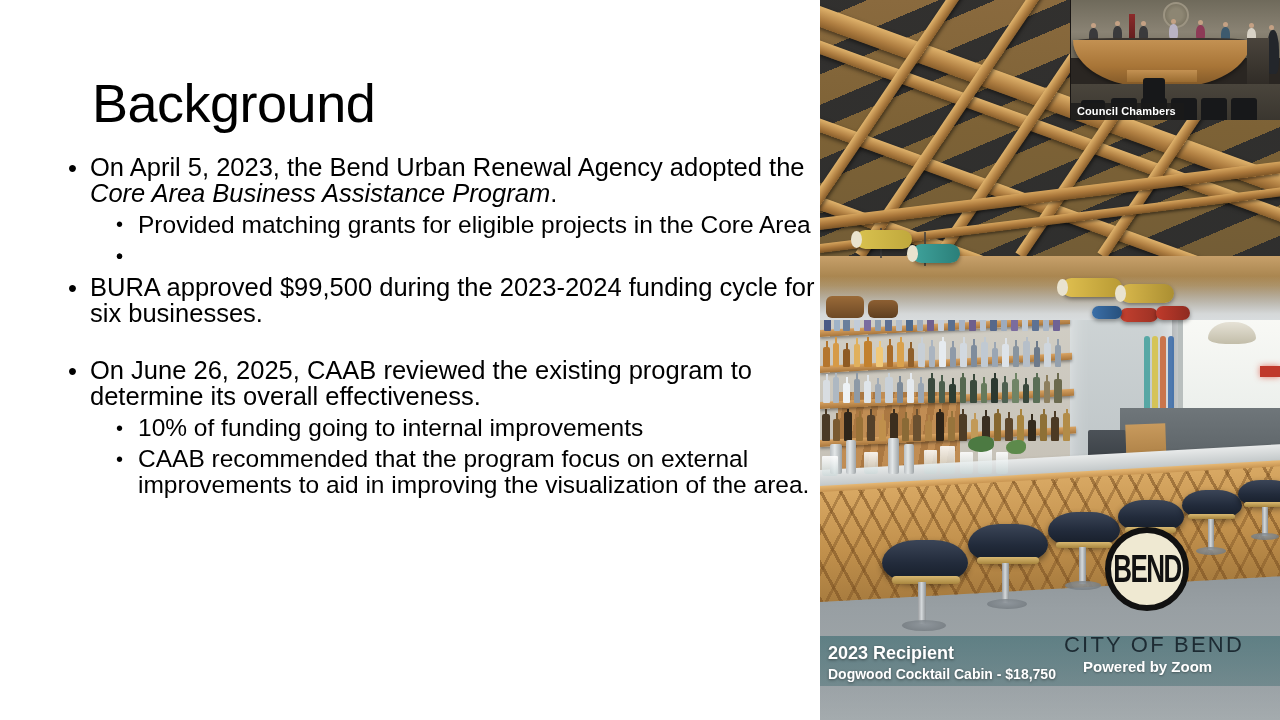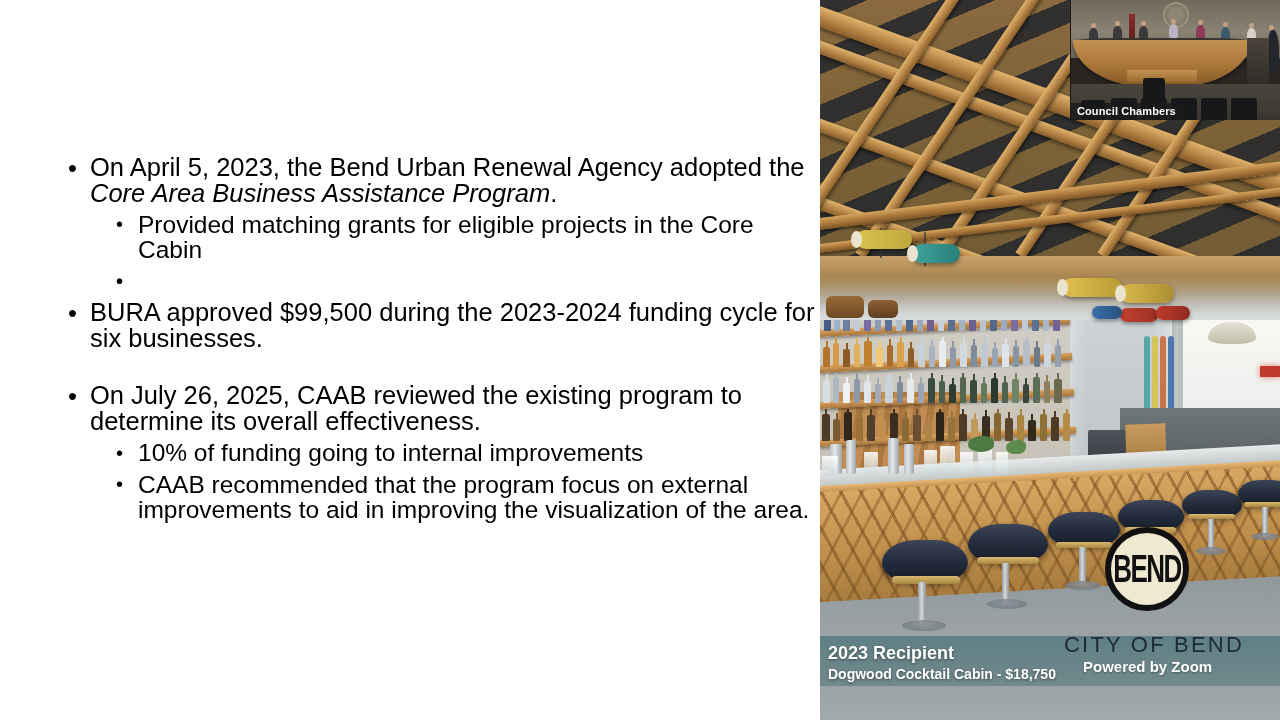--- a/index.html
+++ b/index.html
@@ -457,31 +457,32 @@
   #recipient-year { font-size: 18px; line-height: 1.25; }
   #recipient-name { font-size: 14px; line-height: 1.35; }
 </style>
 </head>
 <body>
 
 <div id="stage">
 
   <div id="slide-pane">
 
+    <div id="slide-title">Background</div>
 
     <div id="bullet-body">
 
       <div class="grp">
         <div class="l1">
           <span class="dot">•</span>
           <span>On April 5, 2023, the Bend Urban Renewal Agency adopted the </span><span class="ital">Core Area Business Assistance Program</span><span>.</span>
         </div>
         <div class="l2">
           <span class="dot">•</span>
-          <span>Provided matching grants for eligible projects in the Core Cabin</span>
+          <span>Provided matching grants for eligible projects in the Core Area</span>
         </div>
         <div class="l2">
           <span class="dot">•</span>
         </div>
         <div class="l2">
           <span class="dot">•</span>
         </div>
       </div>
 
       <div class="gap-a"></div>
@@ -491,21 +492,21 @@
           <span class="dot">•</span>
           <span>BURA approved $99,500 during the 2023-2024 funding cycle for six businesses.</span>
         </div>
       </div>
 
       <div class="gap-b"></div>
 
       <div class="grp">
         <div class="l1">
           <span class="dot">•</span>
-          <span>On July 26, 2025, CAAB reviewed the existing program to determine its overall effectiveness.</span>
+          <span>On June 26, 2025, CAAB reviewed the existing program to determine its overall effectiveness.</span>
         </div>
         <div class="l2">
           <span class="dot">•</span>
           <span>10% of funding going to internal improvements</span>
         </div>
         <div class="l2">
           <span class="dot">•</span>
           <span>CAAB recommended that the program focus on external improvements to aid in improving the visualization of the area.</span>
         </div>
       </div>

